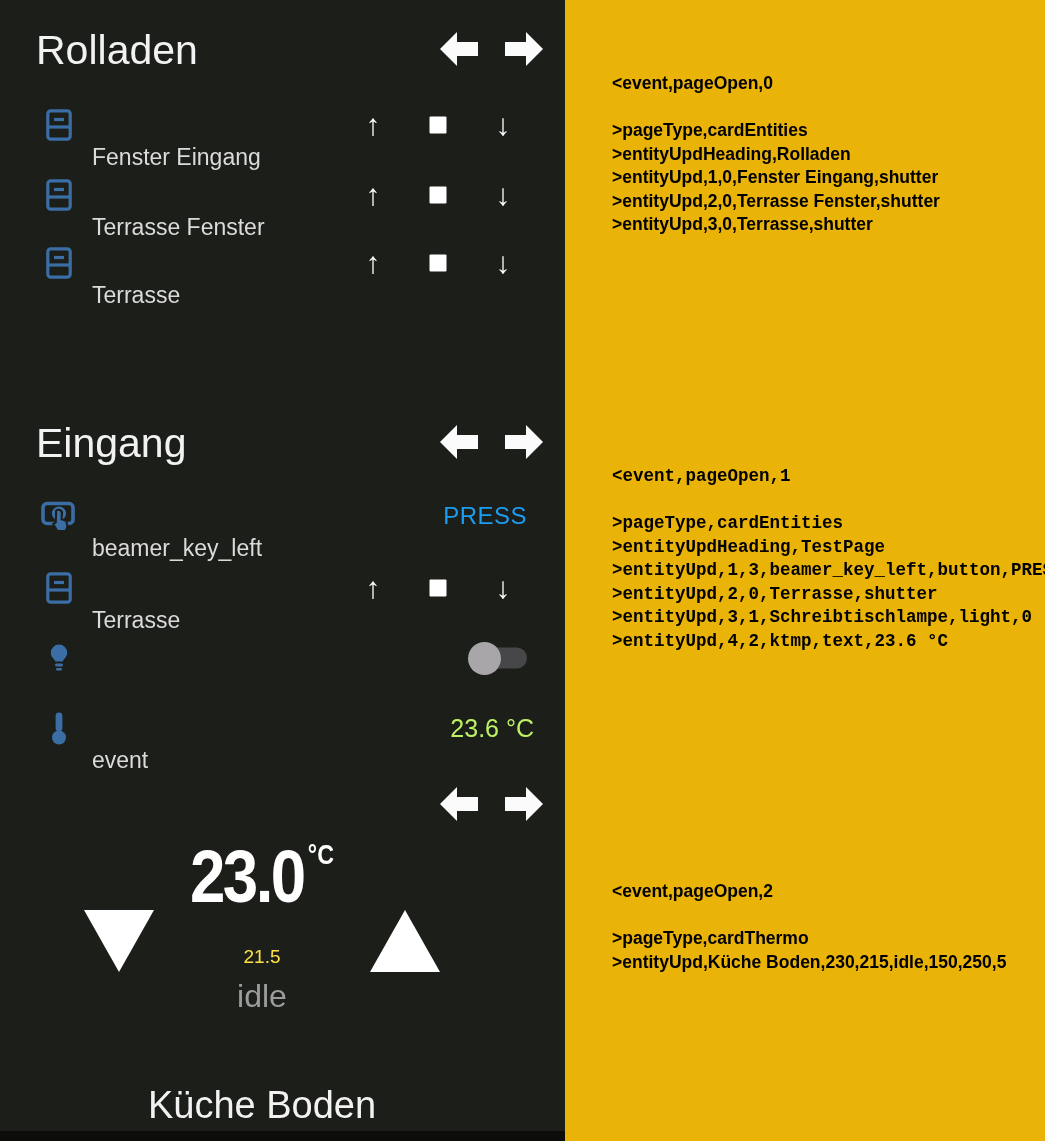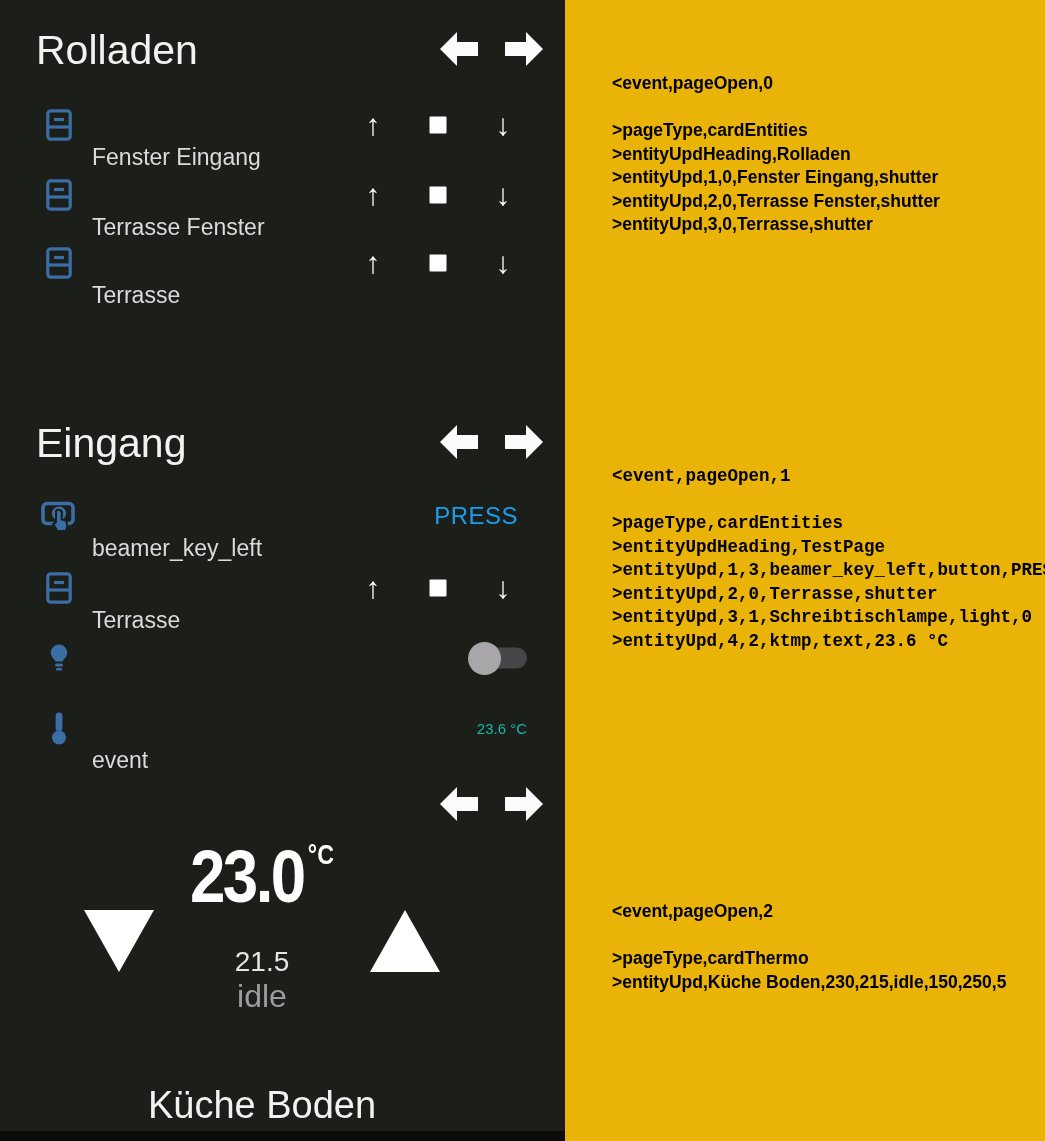--- a/index.html
+++ b/index.html
@@ -16,50 +16,50 @@
   .row{position:absolute;left:0;width:565px;height:46px;}
   .row .icon{position:absolute;left:59px;top:50%;transform:translate(-50%,-50%);line-height:0;}
   .row .label{position:absolute;left:92px;top:50%;transform:translateY(-50%);
               font-size:23px;color:#dbdbdb;white-space:nowrap;margin-top:32px;}
   .ctl{position:absolute;top:50%;transform:translate(-50%,-50%);color:#fafafa;
        font-size:30px;line-height:1;cursor:pointer;}
   .ctl-up{left:373px;}
   .ctl-stop{left:438px;}
   .ctl-down{left:503px;}
   .stopsq{display:block;width:17px;height:17px;background:#ffffff;border-radius:1px;}
-  .value-press{position:absolute;right:47px;top:50%;transform:translateY(-50%);
+  .value-press{position:absolute;right:38px;top:50%;transform:translateY(-50%);
                font-size:24px;color:#1b9df0;letter-spacing:.5px;cursor:pointer;}
-  .value-text{position:absolute;right:38px;top:50%;transform:translateY(-50%);
-              font-size:15px;color:#14b8a6;white-space:nowrap;}
+  .value-text{position:absolute;right:31px;top:50%;transform:translateY(-50%);
+              font-size:25px;color:#bef264;white-space:nowrap;}
   .toggle{position:absolute;right:38px;top:50%;transform:translateY(-50%);
           width:57px;height:21px;border-radius:11px;background:#47474a;cursor:pointer;}
   .toggle-knob{position:absolute;left:-2px;top:50%;transform:translateY(-50%);
                width:33px;height:33px;border-radius:50%;background:#a8a6a9;}
 
   .temp-wrap{position:absolute;left:190px;top:840px;transform:scaleX(.86);
              transform-origin:left center;white-space:nowrap;line-height:1;}
   .temp-big{font-size:74px;font-weight:700;color:#ffffff;letter-spacing:-3px;}
   .temp-unit{display:inline-block;font-size:27px;font-weight:700;color:#ffffff;
              position:relative;top:-38px;margin-left:5px;letter-spacing:0;}
   .tri{position:absolute;cursor:pointer;line-height:0;}
   .tri-down{left:82px;top:908px;}
   .tri-up{left:368px;top:908px;}
   .thermo-target{position:absolute;left:192px;width:140px;top:946px;text-align:center;
-                 font-size:28px;color:#e5e5e5;}
+                 font-size:19px;color:#fde047;}
   .thermo-state{position:absolute;left:192px;width:140px;top:978px;text-align:center;
                 font-size:32px;color:#9c9c9c;}
   .thermo-name{position:absolute;left:62px;width:400px;top:1084px;text-align:center;
                font-size:38px;color:#f2f2f2;}
 
   .log-pane{position:absolute;left:565px;top:0;width:480px;height:1141px;background:#eab308;}
   .log-block{position:absolute;left:47px;font-size:17.5px;font-weight:700;color:#000000;
              line-height:23.5px;white-space:pre;}
   .log-block-0{top:72px;}
   .log-block-1{top:465px;font-family:Liberation Mono, monospace;}
-  .log-block-2{top:880px;margin-top:20px;}
+  .log-block-2{top:880px;}
 </style>
 </head>
 <body>
 
 <div class="screen">
   <div class="panel">
 
     <h1 class="card-title" style="top:30px">Rolladen</h1>
     <span class="nav nav-left" style="top:31px"><svg width="38" height="36" viewBox="0 0 38 36">
           <polygon points="0,18 17,1 17,11 38,11 38,25 17,25 17,35" fill="#fbfbfb"></polygon>

